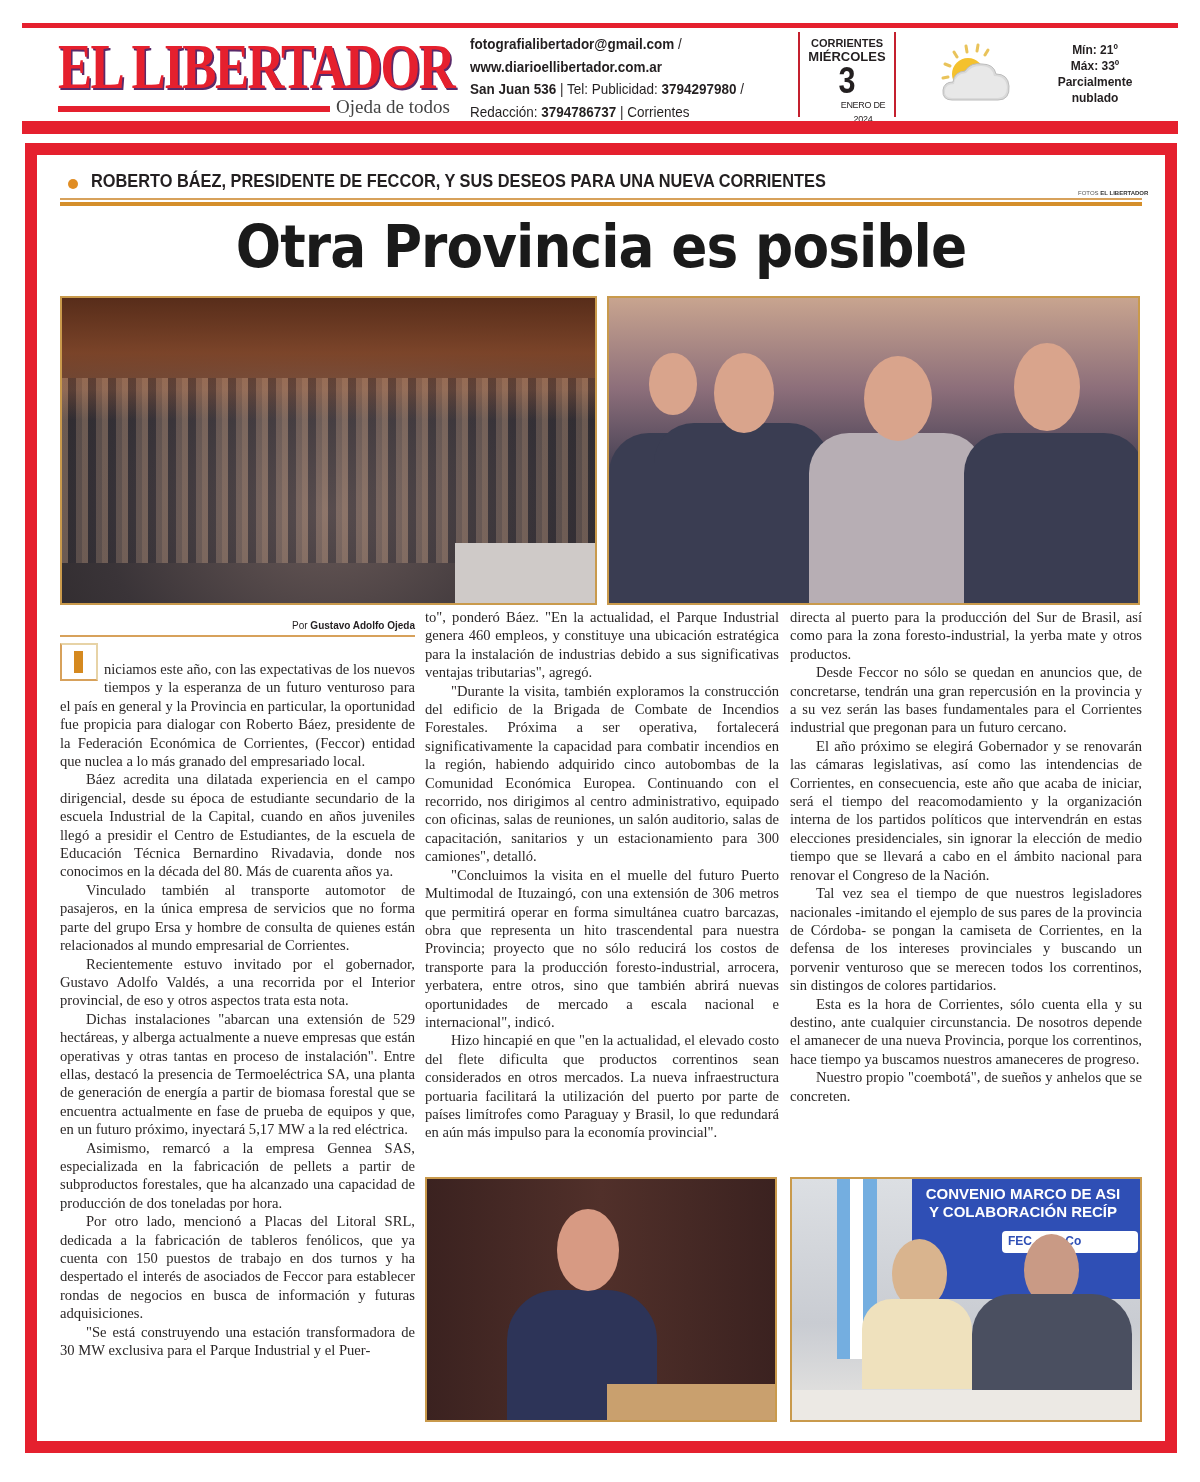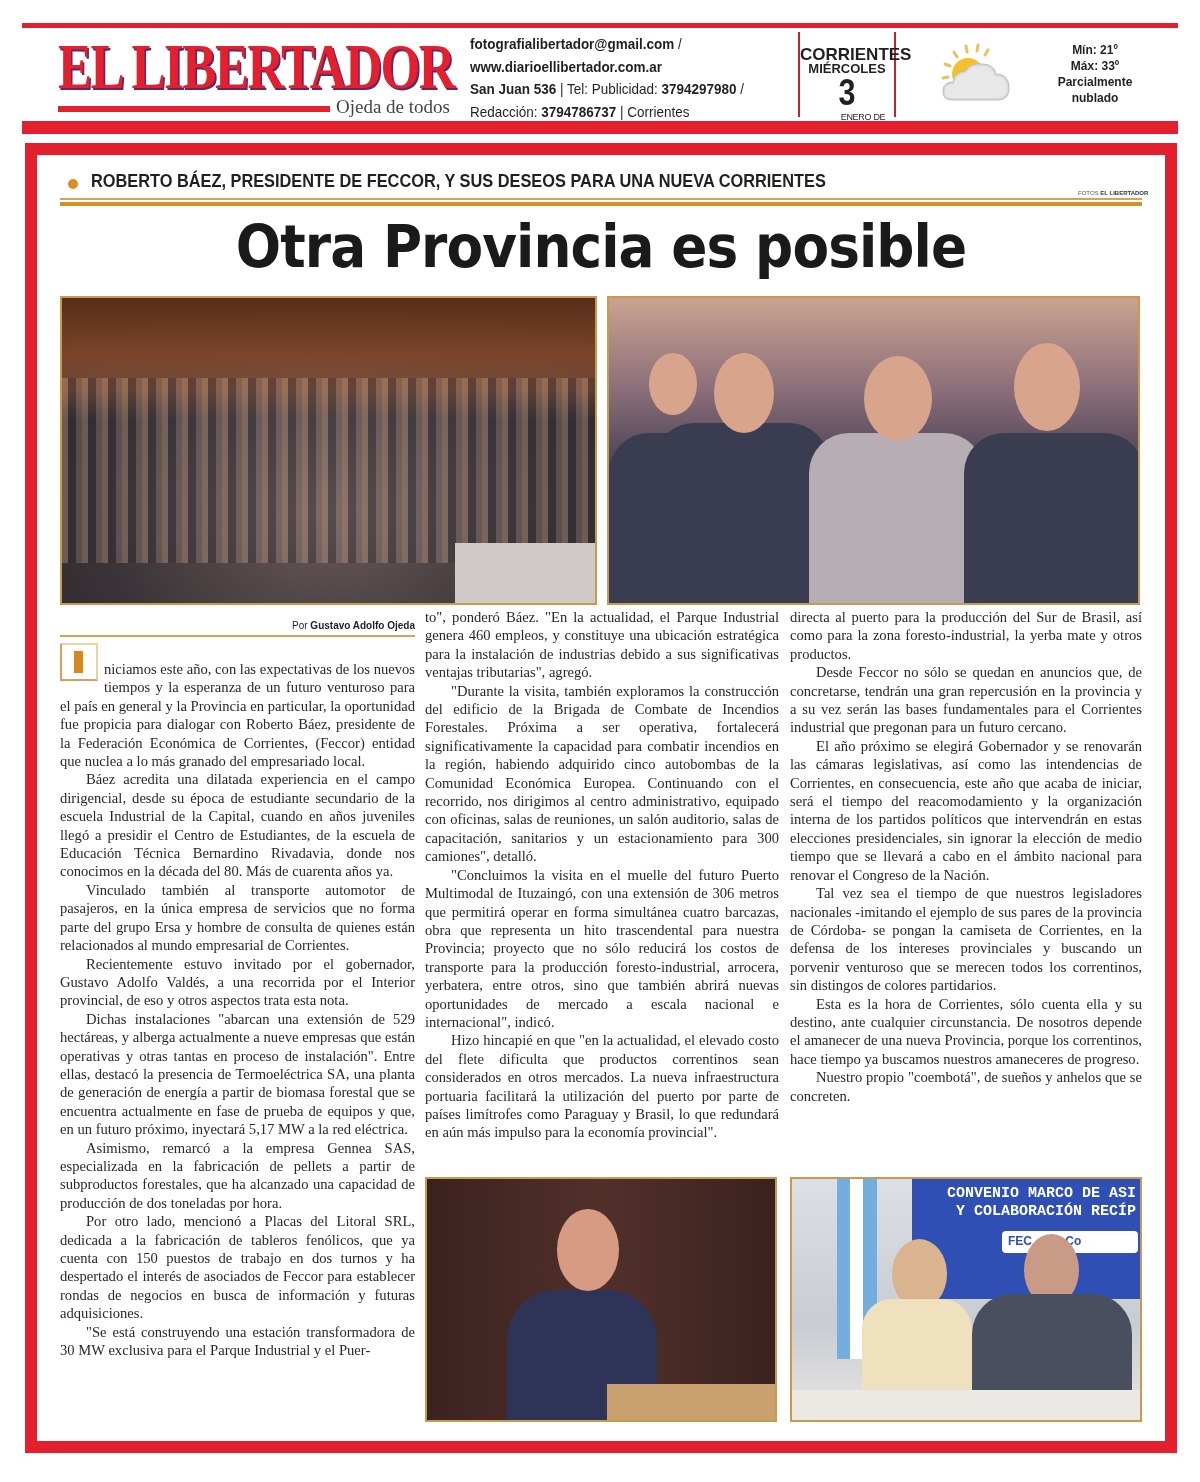--- a/index.html
+++ b/index.html
@@ -17,21 +17,21 @@
           text-shadow: 2px 2px 0 #5a2a6a; }
   .logo-underline { left: 58px; top: 106px; width: 272px; height: 6px; }
   .tagline { left: 336px; top: 96px; font-size: 19px; color: #444; font-family: "Liberation Serif", serif; }
 
   .contact { left: 470px; top: 33px; font-family: "Liberation Sans", sans-serif; font-size: 14.5px;
              line-height: 22.5px; color: #231f20; transform: scaleX(0.93); transform-origin: left top; }
   .contact b { font-weight: bold; }
 
   .datebox { left: 798px; top: 32px; width: 98px; height: 85px; border-left: 2px solid #c4202e;
              border-right: 2px solid #c4202e; text-align: center; font-family: "Liberation Sans", sans-serif; }
-  .date-city { font-size: 17px; font-weight: bold; line-height: 14px; margin-top: 16px; }
+  .date-city { font-size: 11px; font-weight: bold; line-height: 14px; margin-top: 4px; }
   .date-day { font-size: 13px; font-weight: bold; line-height: 14px; }
   .date-num { font-size: 36px; font-weight: bold; line-height: 34px; transform: scaleX(0.85); }
   .date-month { font-size: 9px; line-height: 14px; letter-spacing: -0.3px; padding-left: 32px; }
 
   .weather-icon { left: 938px; top: 42px; width: 76px; height: 62px; }
   .weather-text { left: 1040px; top: 42px; width: 110px; text-align: center; font-family: "Liberation Sans", sans-serif;
                   font-size: 12px; font-weight: bold; line-height: 16px; color: #231f20; }
 
   .mast-bar { left: 22px; top: 121px; width: 1156px; height: 13px; }
 
@@ -63,22 +63,22 @@
   .photo-dignitaries { left: 607px; top: 296px; width: 533px; height: 309px;
     background: linear-gradient(180deg, #c8a48f 0%, #8c6e7a 30%, #3b3a4e 60%, #2e2f3e 100%); }
   .photo-dignitaries .suit { position:absolute; bottom:0; background:#3a3d52; border-radius: 40px 40px 0 0; }
   .photo-dignitaries .head { position:absolute; border-radius: 50%; background:#d9a48c; }
 
   .photo-speaker { left: 425px; top: 1177px; width: 352px; height: 245px;
     background: linear-gradient(90deg, #3b2220 0%, #51302a 50%, #3b2220 100%); }
   .photo-signing { left: 790px; top: 1177px; width: 352px; height: 245px;
     background: linear-gradient(180deg, #dcdfe3 0%, #c9ccd2 60%, #e8e6e2 100%); }
   .photo-signing .banner { position:absolute; left: 120px; top: 0; right: 0; height: 120px; background: #2f4fb5; }
-  .photo-signing .banner-text { position:absolute; left: 118px; top: 6px; right: 4px; color:#fff; font-family:Liberation Mono, monospace;
-    font-weight:bold; font-size: 15px; line-height: 18px; text-align:right; white-space: nowrap; overflow:hidden; }
+  .photo-signing .banner-text { position:absolute; left: 118px; top: 6px; right: 4px; color:#fff; font-family:Liberation Sans, sans-serif;
+    font-weight:bold; font-size: 15px; line-height: 18px; text-align:center; white-space: nowrap; overflow:hidden; }
   .photo-signing .logos { position:absolute; left: 210px; top: 52px; width: 136px; height: 22px; background:#fff; border-radius: 4px;
     font-family:"Liberation Sans",sans-serif; font-size: 12px; font-weight:bold; color:#2f4fb5; padding: 3px 6px; white-space: nowrap; }
   .photo-signing .flag { position:absolute; left: 45px; top: 0; width: 40px; height: 180px;
     background: linear-gradient(90deg, #74aee0 0 33%, #fff 33% 66%, #74aee0 66%); }
 
   
   .byline { left: 280px; top: 620px; width: 135px; text-align: right; font-family: "Liberation Sans", sans-serif; font-size: 10px; color:#231f20; white-space: nowrap; }
   .byline b { font-weight: bold; }
   .byline-rule { left: 60px; top: 635px; width: 355px; height: 2px; background: #d7a15b; }
 

